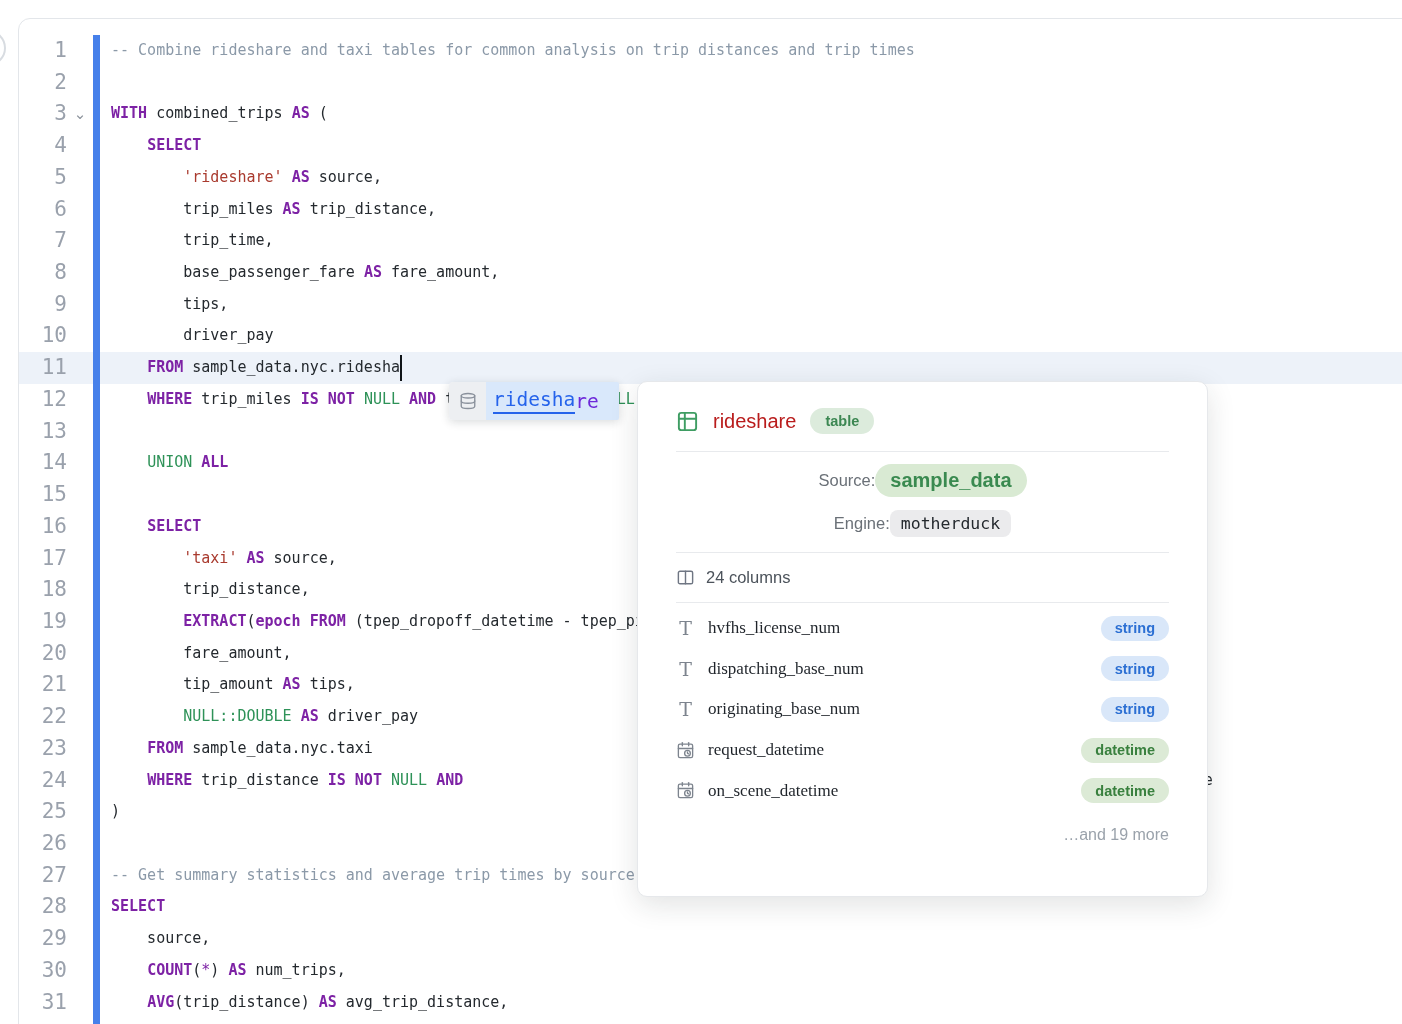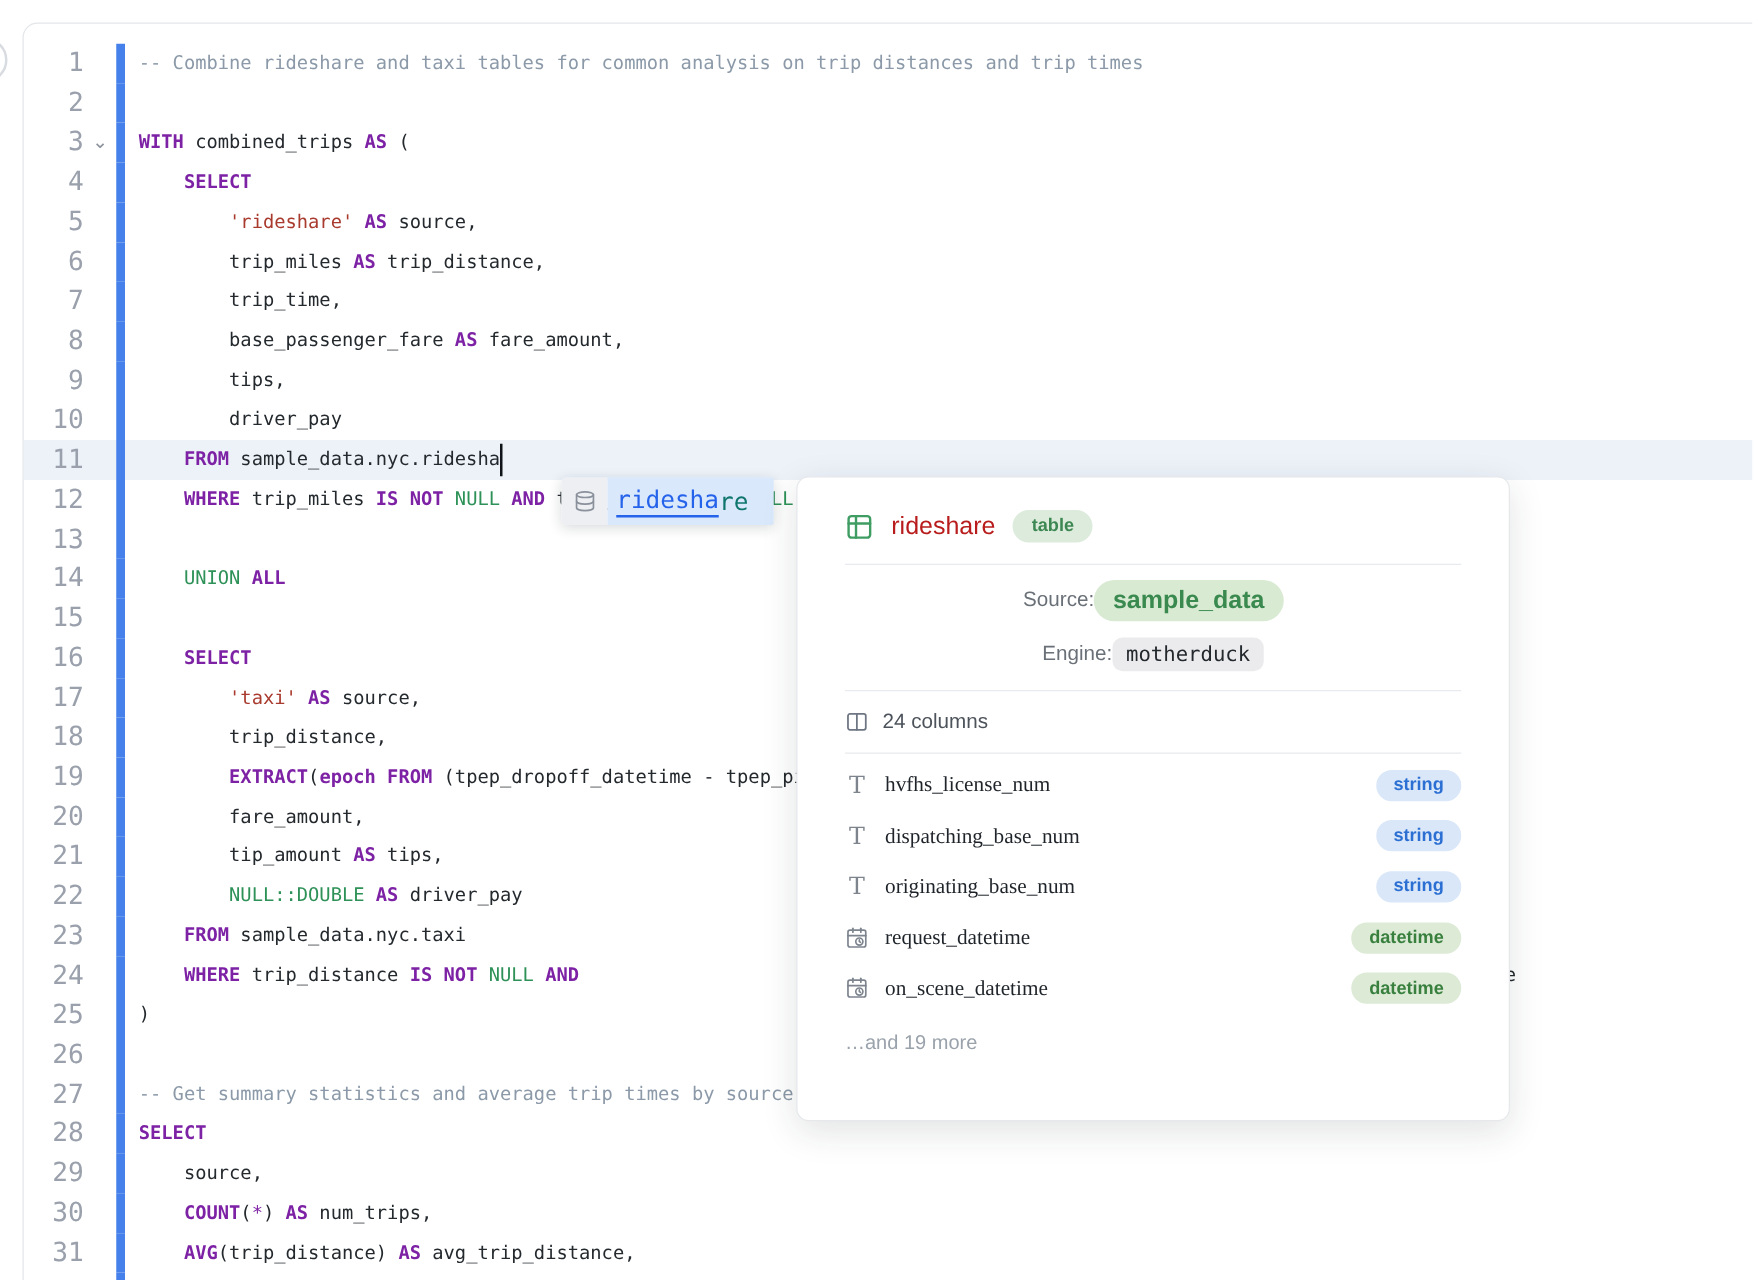--- a/index.html
+++ b/index.html
@@ -38,21 +38,21 @@
   .cursor{position:absolute;top:3px;width:2px;height:26px;background:#101418}
 
   
   .autocomplete{position:absolute;left:449px;top:382px;height:38px;display:flex;z-index:20;
     border-radius:4px;box-shadow:0 2px 10px rgba(20,30,40,.16)}
   .ac-icon{width:37px;background:#edeff2;display:flex;align-items:center;justify-content:center;
     border-radius:4px 0 0 4px}
   .ac-item{background:#d9e8fb;display:flex;align-items:center;padding:0 20px 0 7px;
     font-family:"DejaVu Sans Mono",monospace;font-size:19.5px;border-radius:0 2px 2px 0}
   .ac-match{color:var(--selblue);border-bottom:2px solid var(--selblue);padding-bottom:1px}
-  .ac-rest{color:#0f766e}
+  .ac-rest{color:#6d28d9}
 
   
   .hovercard{position:absolute;left:637px;top:381px;width:571px;height:516px;z-index:30;
     background:#fff;border:1px solid var(--cardborder);border-radius:10px;
     box-shadow:0 8px 28px rgba(31,35,40,.13);padding:0 38px;overflow:hidden}
   .hc-header{display:flex;align-items:center;gap:14px;padding:26px 0 17px}
   .hc-title{font-size:20px;font-weight:normal;color:#b91c1c}
   .hc-badge{background:#dcebdc;color:#3c8752;font-size:14.5px;font-weight:bold;
     padding:5px 15px;border-radius:999px}
   .hc-div{border-top:1px solid #e8eaed}
@@ -65,21 +65,21 @@
     font-size:16.5px;padding:4px 11px;border-radius:8px}
   .hc-cols{display:flex;align-items:flex-end;gap:11px;padding:15px 0;color:#4c535b;font-size:16.5px}
   .hc-list{padding:5px 0 0}
   .hc-colrow{display:flex;align-items:center;justify-content:space-between;height:40.6px}
   .hc-colleft{display:flex;align-items:center;gap:13px}
   .hc-colname{font-family:Liberation Serif, serif;font-size:17px;color:#1f242a}
   .t-icon{font-family:"DejaVu Serif",serif;font-size:19px;color:#7d848e;width:19px;text-align:center}
   .type-badge{font-size:14.5px;font-weight:bold;padding:4.5px 14px;border-radius:999px}
   .type-string{background:#d9e7f9;color:#2b6fd3}
   .type-datetime{background:#dcead6;color:#39803e}
-  .hc-more{text-align:left;color:#9aa2ab;font-size:16px;margin-top:15px}
+  .hc-more{text-align:right;color:#9aa2ab;font-size:16px;margin-top:15px}
   svg{display:block}
 </style>
 </head>
 <body>
 
 <div class="page">
 
   <div class="side-circle"></div>
 
   <div class="editor-panel">

